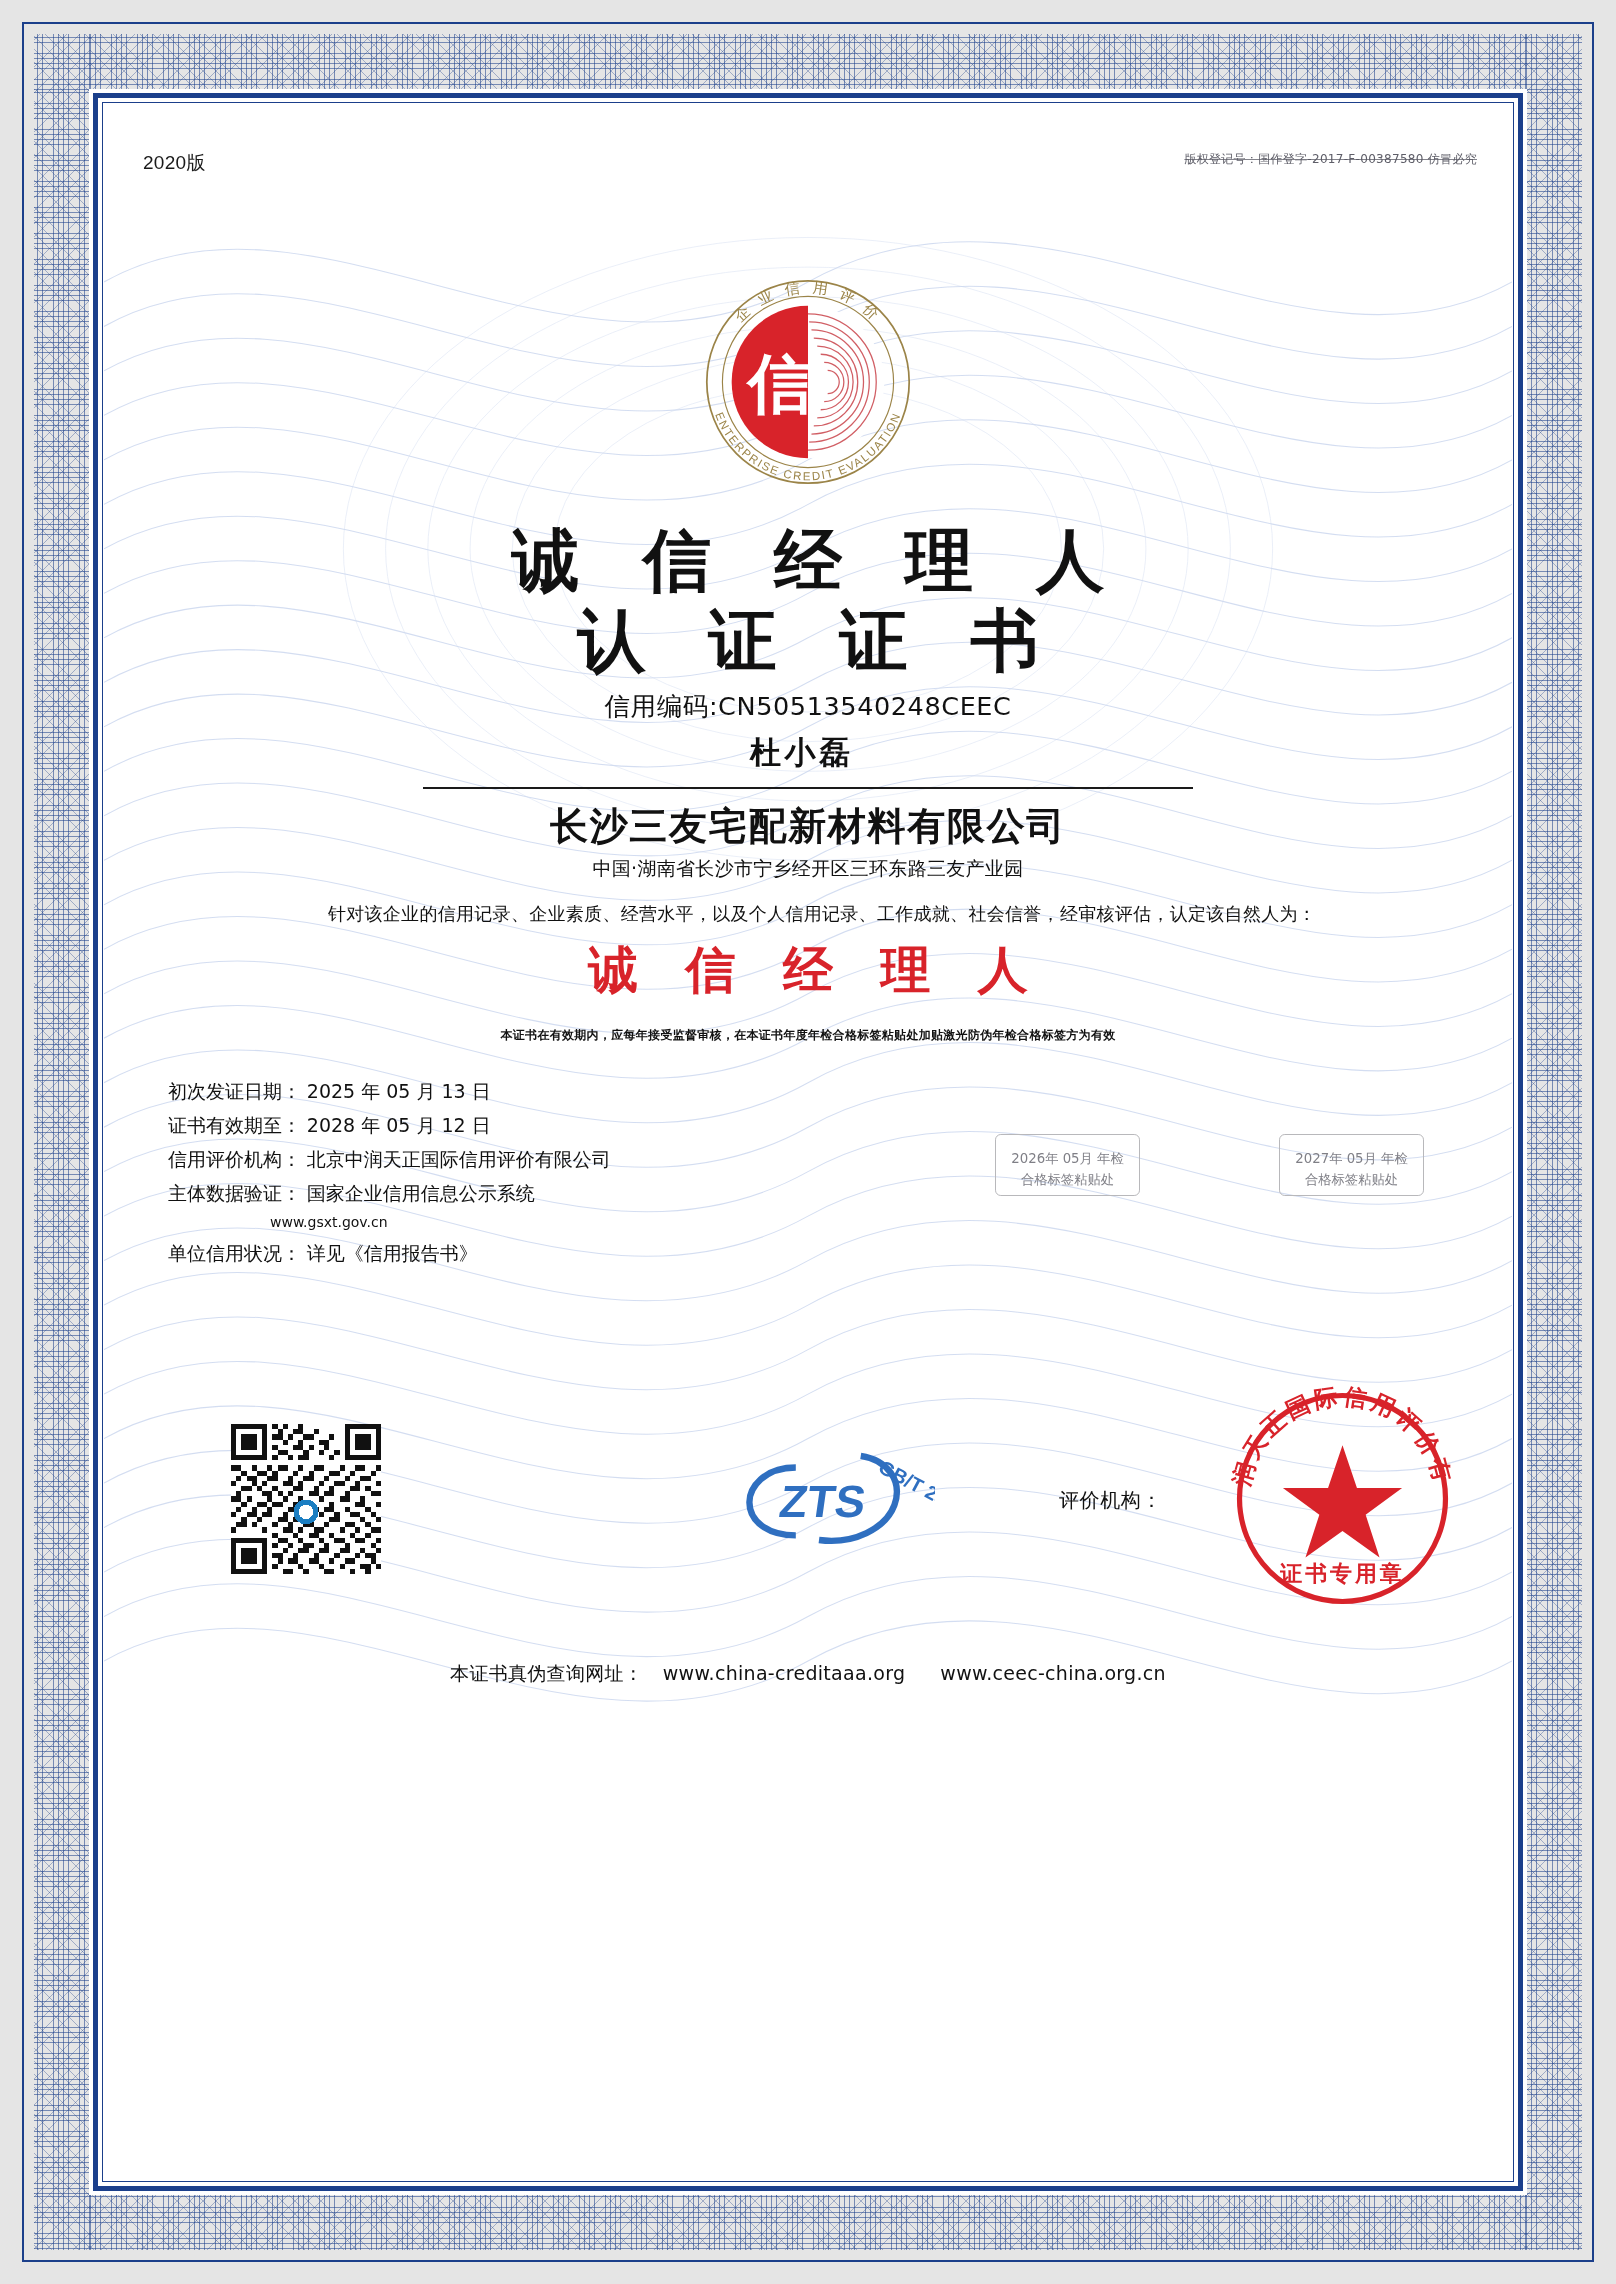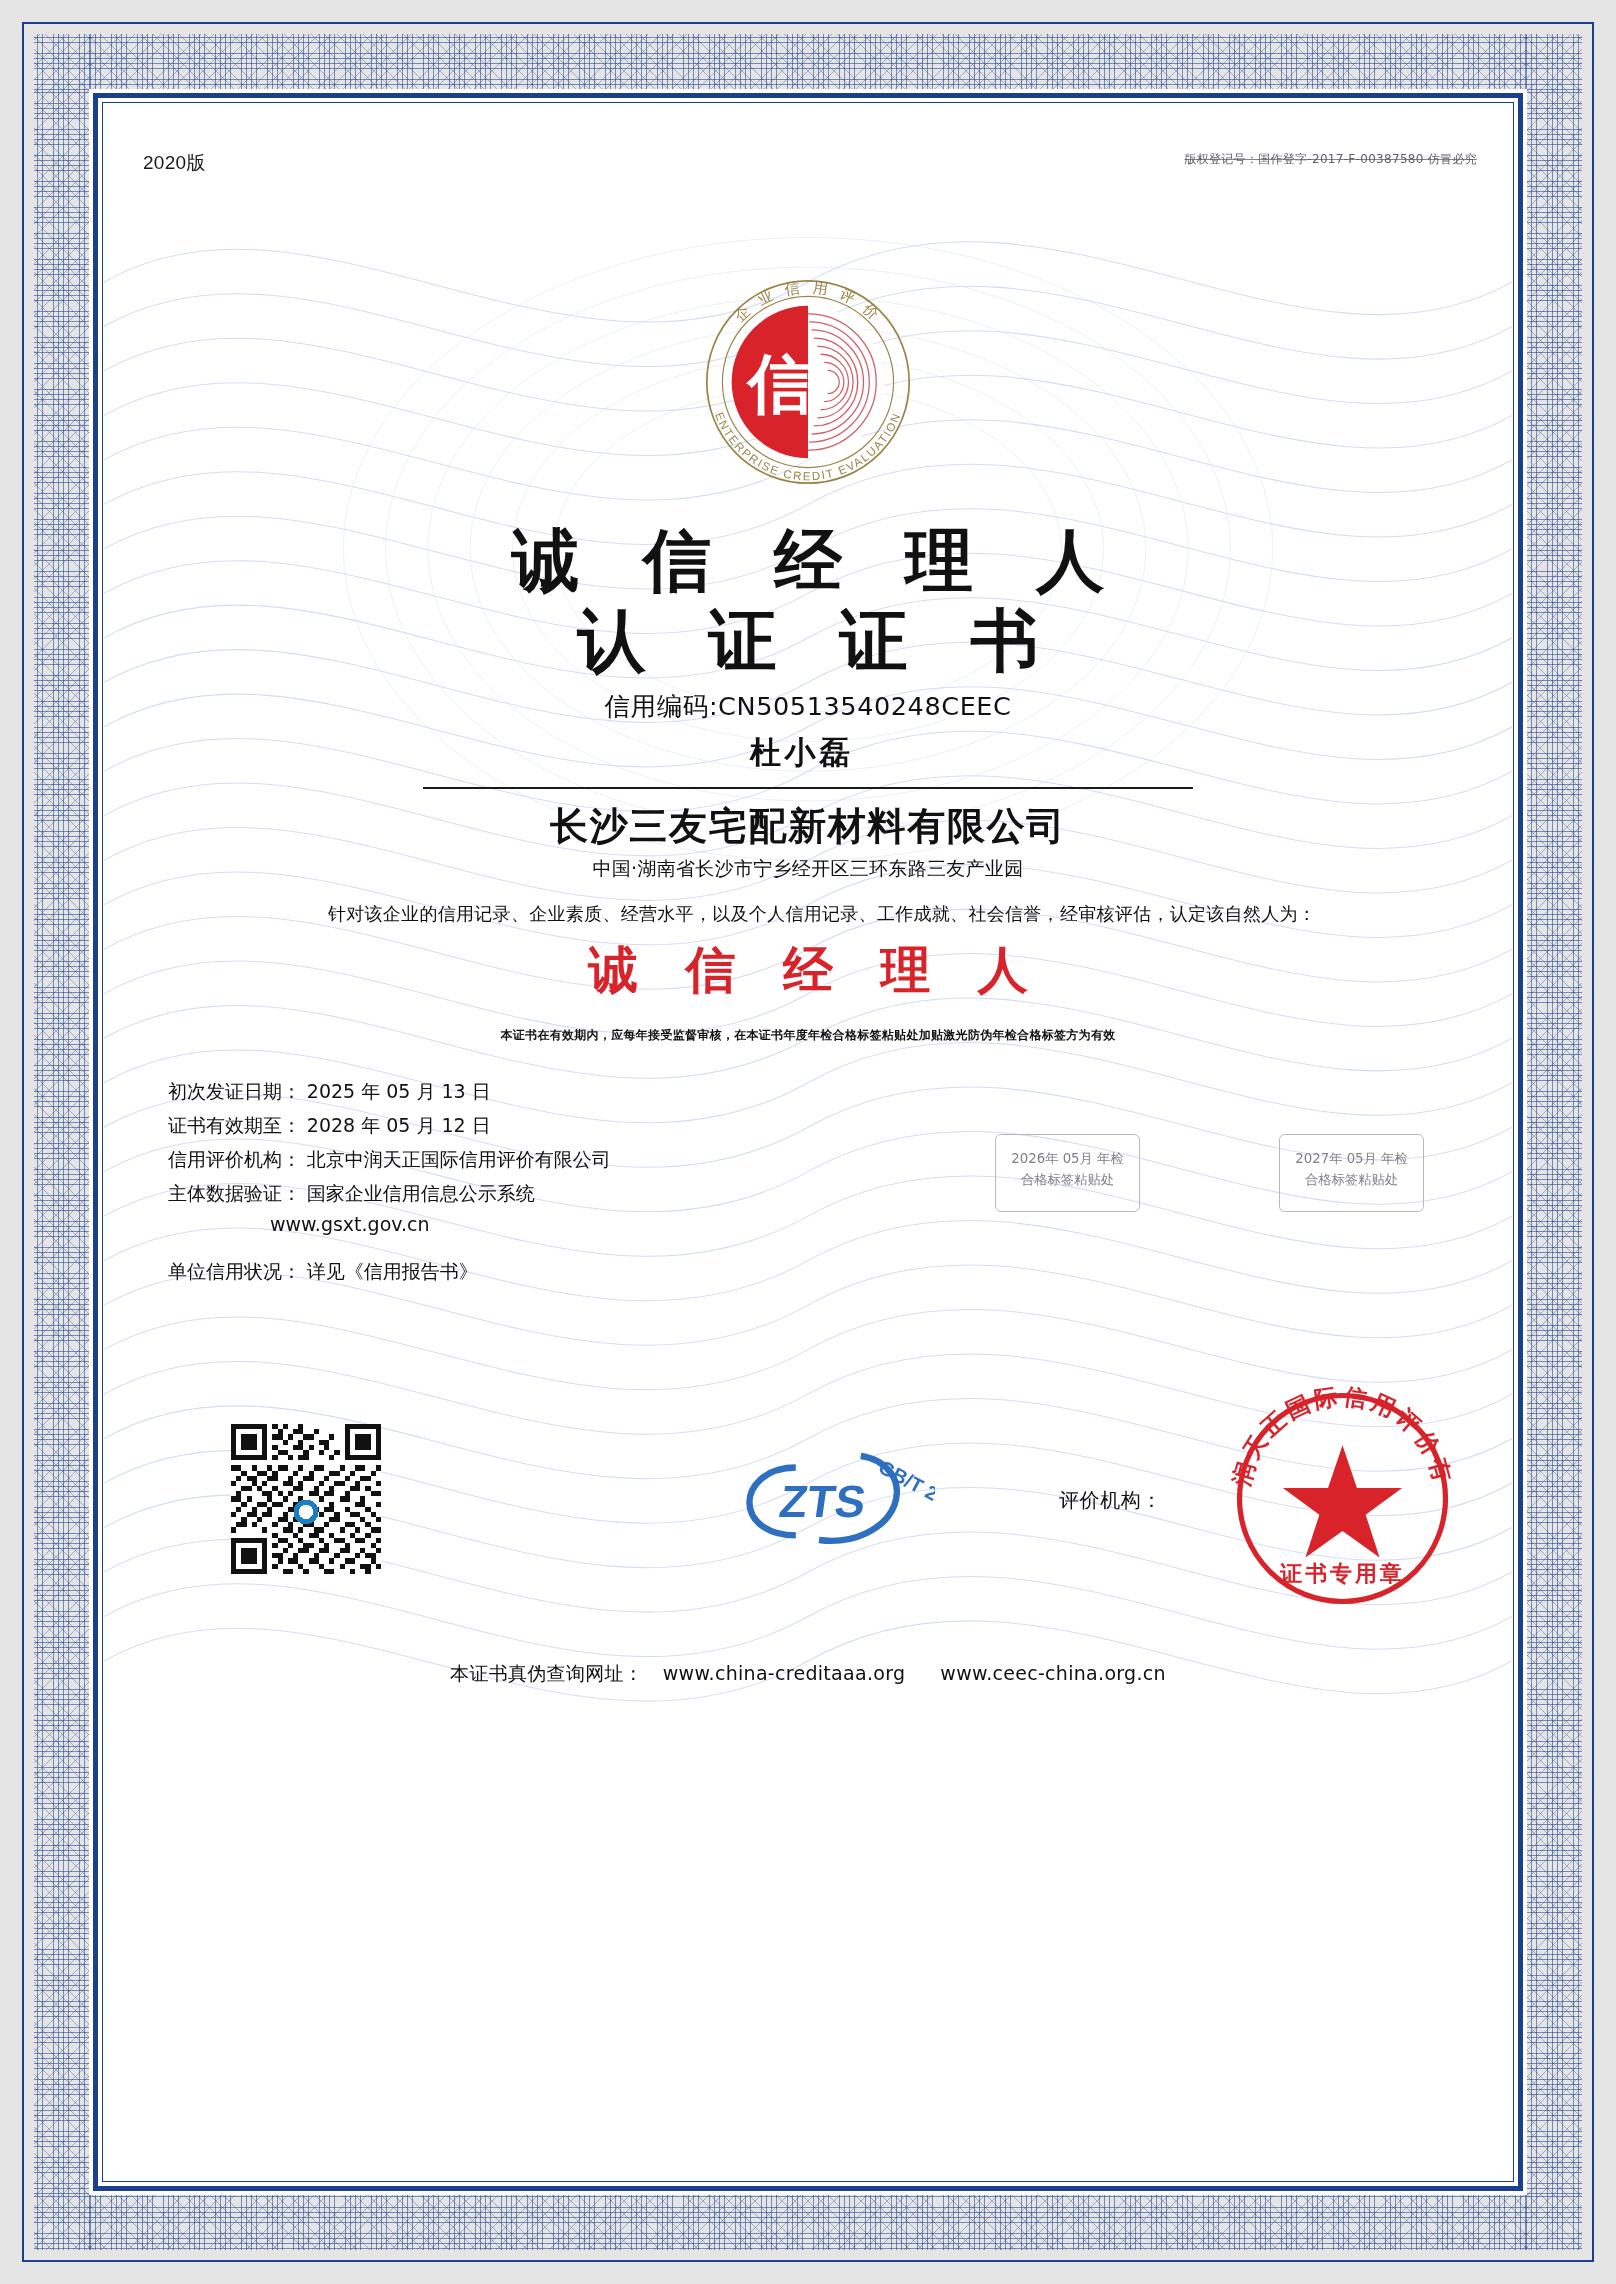--- a/index.html
+++ b/index.html
@@ -227,29 +227,29 @@
     display: flex;
     align-items: baseline;
     margin-bottom: 15px;
     white-space: nowrap;
   }
   .info-label { flex: none; }
   .info-value { margin-left: 5.8px; }
   .info-sub {
     margin-left: 102px;
     margin-top: -3.5px;
-    margin-bottom: 28px;
-    font-size: 19px;
+    margin-bottom: 15px;
+    font-size: 14px;
   }
 
   
   .stamp-box {
     position: absolute;
     width: 145px;
-    height: 78px;
+    height: 62px;
     border: 1.2px solid #b8b8bb;
     border-radius: 5.8px;
     color: #7f7f86;
     font-size: 13.3px;
     line-height: 1.55;
     text-align: center;
     padding-top: 14px;
     box-sizing: border-box;
   }
   .stamp-box.b1 { left: 891px; top: 1030px; }

